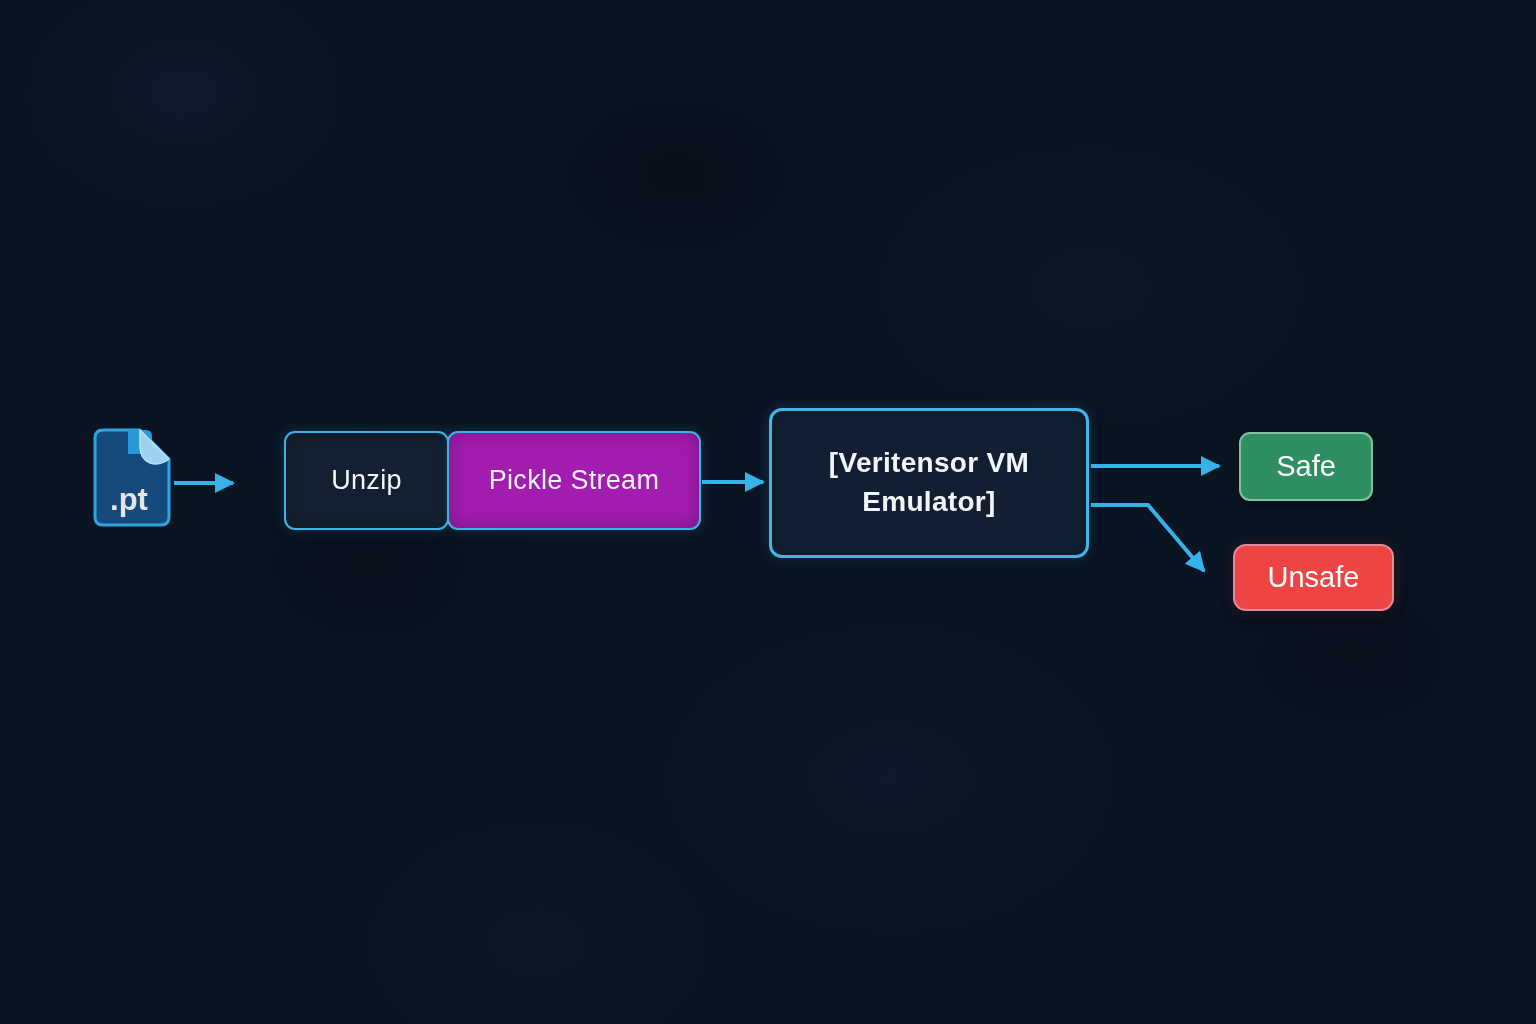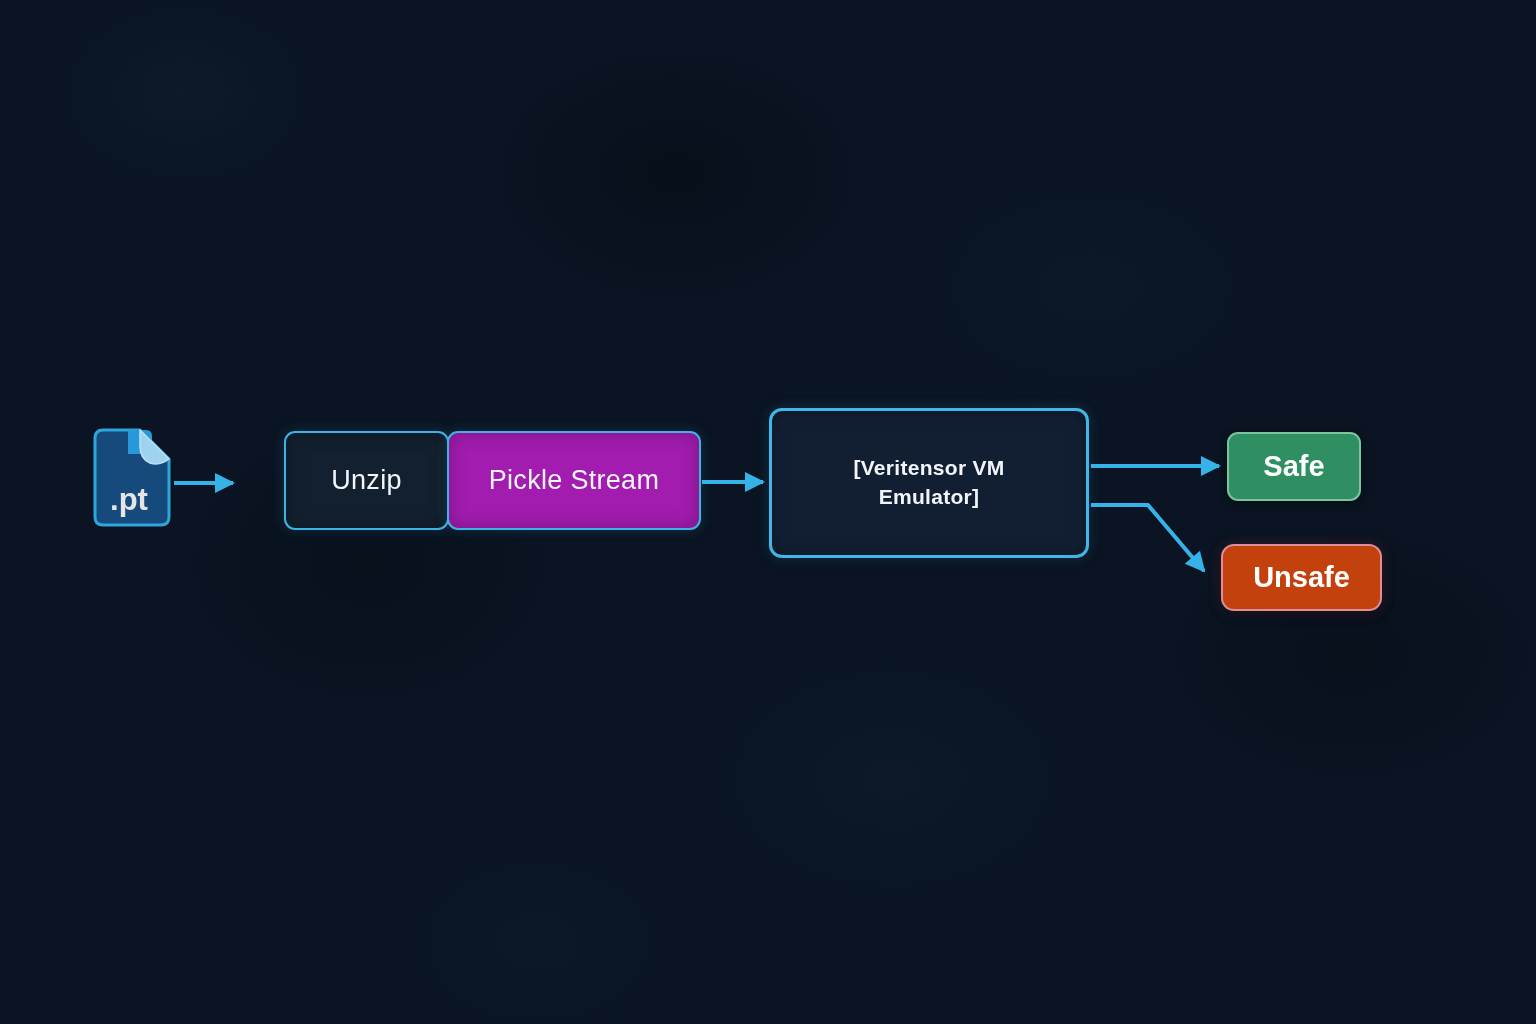--- a/index.html
+++ b/index.html
@@ -51,40 +51,41 @@
     color: #f2f6fa;
   }
   .node-unzip         { left: 237px; top: 431px; width: 165px; height: 99px;  background-color: #13202f; margin-left: 47px; }
   .node-pickle-stream { left: 447px; top: 431px; width: 254px; height: 99px;  background-color: #a21caf; }
   .node-vm-emulator   {
     left: 769px; top: 408px; width: 320px; height: 150px;
     background-color: #121f33;
     border-width: 3px;
     border-color: #41b6e8;
     border-radius: 13px;
-    font-size: 21px;
+    font-size: 28px;
     font-weight: 700;
     line-height: 1.38;
     padding: 0 28px;
   }
   .result {
     border-radius: 11px;
     font-size: 29px;
-    font-weight: 700;
+    font-weight: 400;
     color: #ffffff;
+    margin-left: 12px;
   }
   .node-safe {
     left: 1227px; top: 432px; width: 134px; height: 69px;
     background-color: #2f8f63;
     border: 2px solid #7cc49c;
     box-shadow: 0 3px 10px rgba(0,0,0,.35);
   }
   .node-unsafe {
     left: 1221px; top: 544px; width: 161px; height: 67px;
-    background-color: #c2410c;
+    background-color: #ef4444;
     border: 2px solid #de8d99;
     border-radius: 13px;
     box-shadow: 0 3px 12px rgba(0,0,0,.4), 0 0 14px rgba(197,74,92,.25);
   }
   .file-node {
     left: 92px; top: 428px; width: 80px; height: 100px;
   }
   .file-node .file-label {
     position: absolute;
     left: 0; right: 6px;

